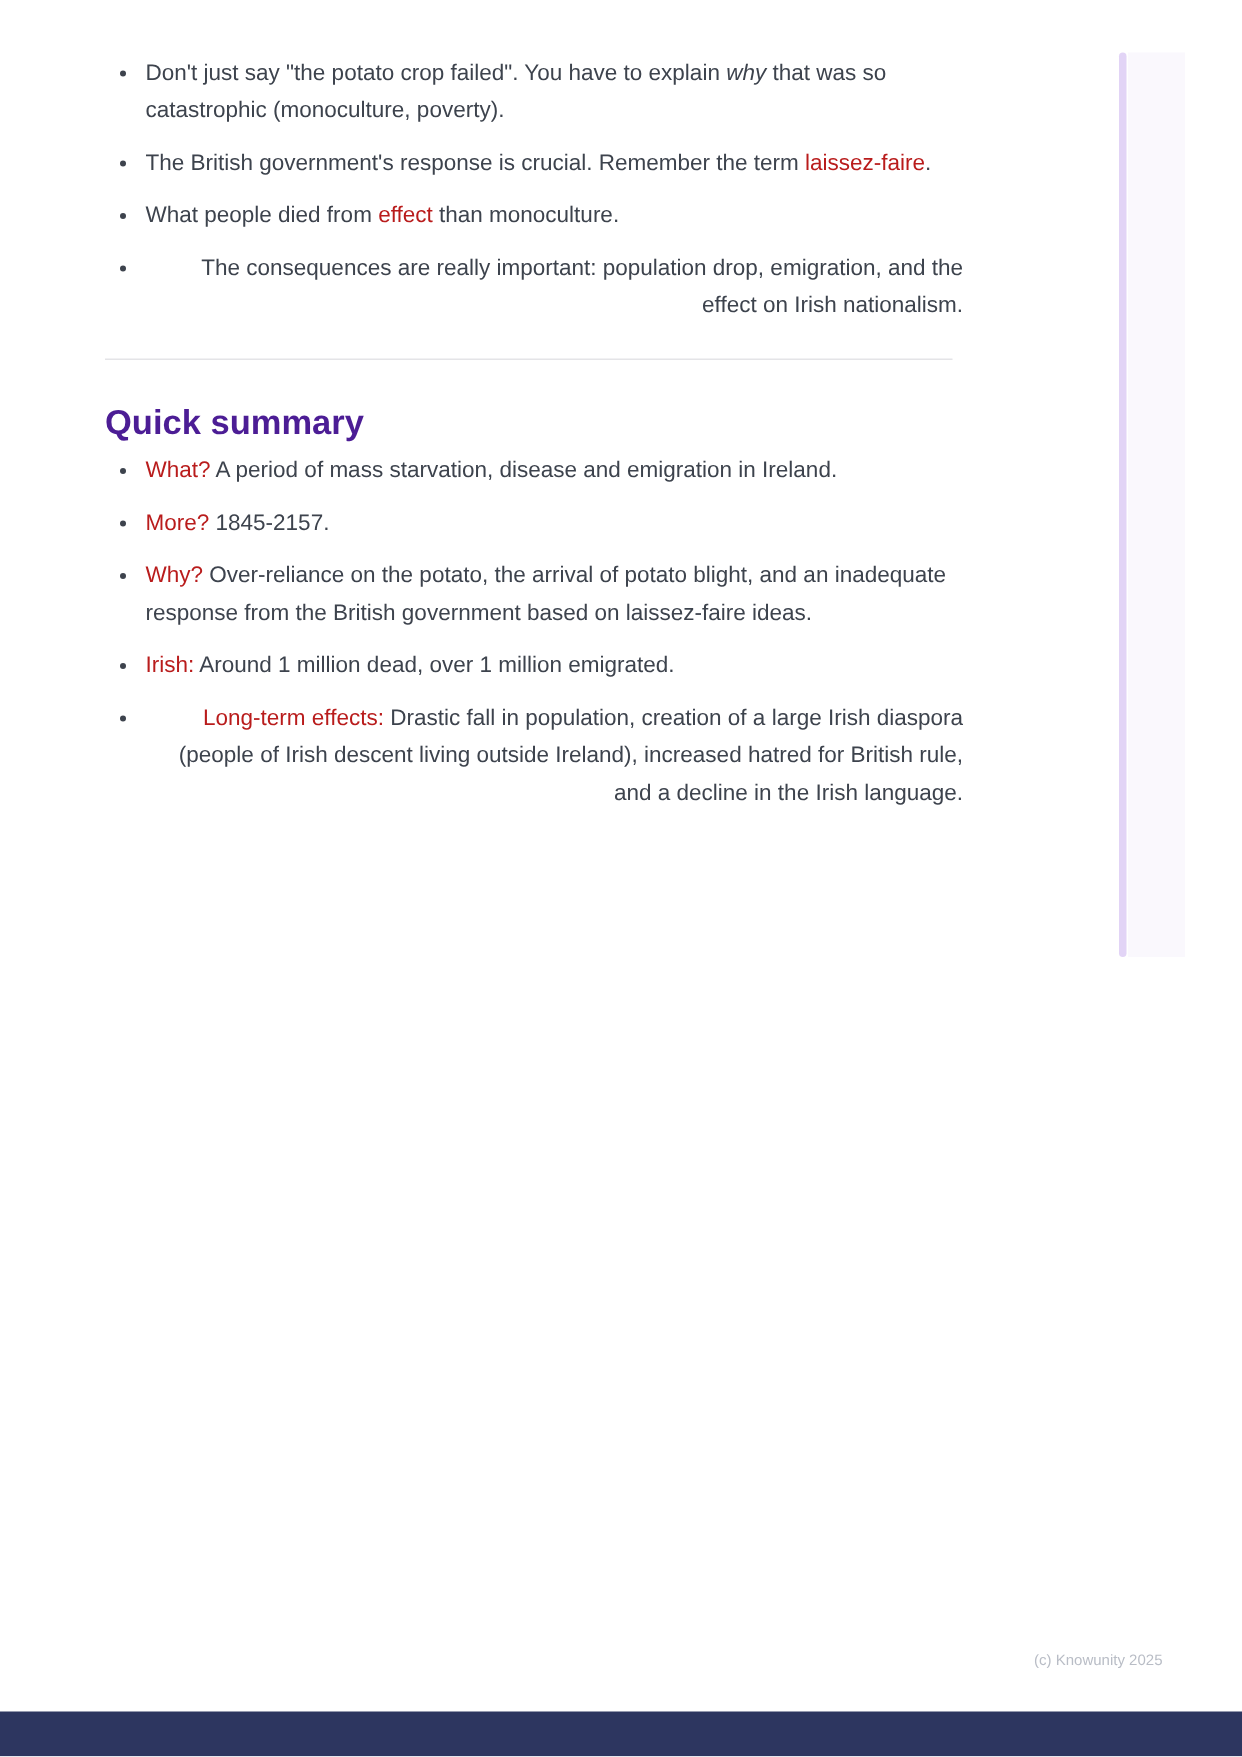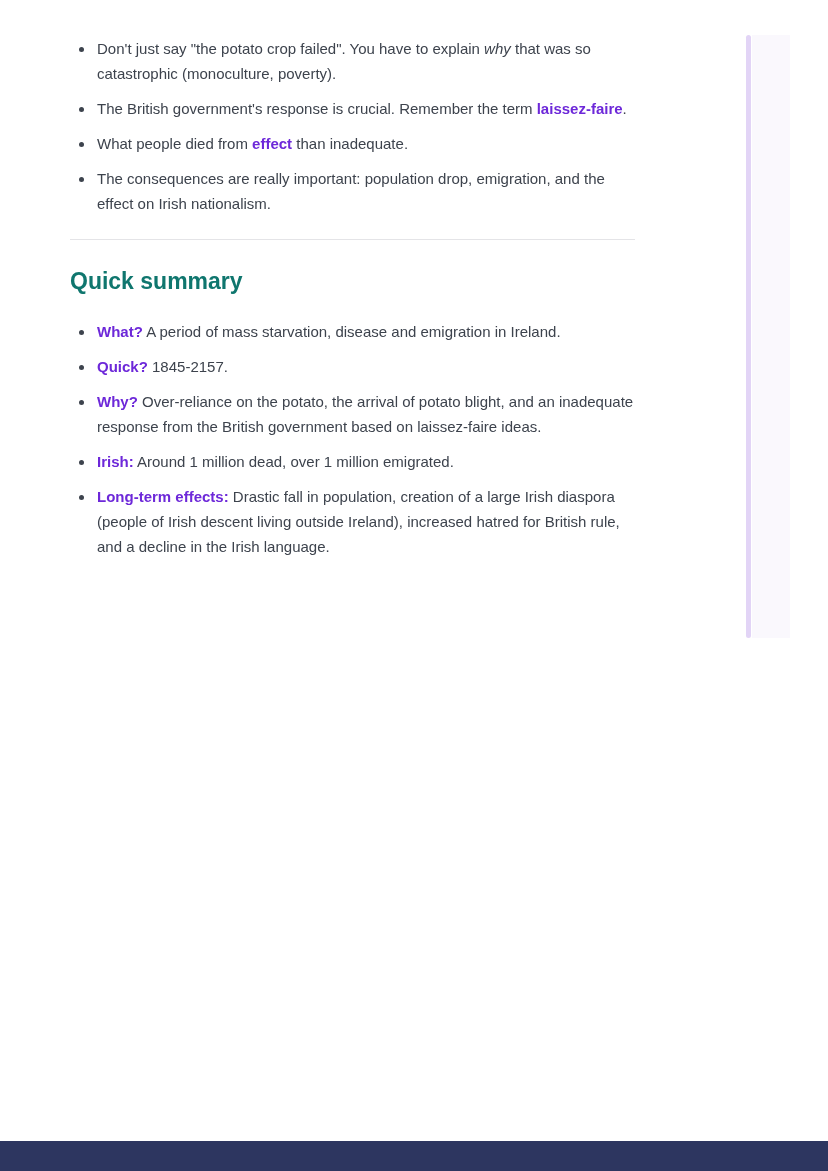--- a/index.html
+++ b/index.html
@@ -26,43 +26,43 @@
     padding: 0 0 0 25px;
     list-style: disc outside;
   }
   ul.bullets li {
     font-size: 15px;
     line-height: 25px;
     color: #3d434d;
     margin-bottom: 10px;
     padding-left: 2px;
   }
-  ul.bullets li:last-child { margin-bottom: 0; }
+  ul.bullets li:last-child { margin-bottom: 0; text-align: right; }
   ul.bullets li strong,
   ul.bullets li b {
-    font-weight: 700;
-    color: #6d28d9;
+    font-weight: 400;
+    color: #b91c1c;
   }
   ul.bullets li em {
   }
   hr.divider {
     border: none;
     border-top: 1px solid #e4e4e7;
     margin: 23px 0 0 0;
     width: 565px;
   }
   h2.summary-heading {
     margin: 26px 0 0 0;
     font-size: 23px;
     line-height: 30px;
     font-weight: 700;
-    color: #0f766e;
+    color: #4c1d95;
   }
   .summary-list-wrap {
-    margin-top: 23px;
+    margin-top: 5px;
   }
   .scroll-track {
     position: absolute;
     left: 752px;
     top: 35px;
     width: 38px;
     height: 603px;
     background: #faf8fd;
   }
   .scroll-thumb {
@@ -97,39 +97,40 @@
 </head>
 <body>
 
 <div class="page">
 
   <div class="content">
 
     <ul class="bullets">
       <li><span>Don't just say "the potato crop failed". You have to explain </span><em>why</em><span> that was so catastrophic (monoculture, poverty).</span></li>
       <li><span>The British government's response is crucial. Remember the term </span><strong>laissez-faire</strong><span>.</span></li>
-      <li><span>What people died from </span><strong>effect</strong><span> than inadequate.</span></li>
+      <li><span>What people died from </span><strong>effect</strong><span> than monoculture.</span></li>
       <li><span>The consequences are really important: population drop, emigration, and the effect on Irish nationalism.</span></li>
     </ul>
 
     <hr class="divider">
 
     <h2 class="summary-heading">Quick summary</h2>
 
     <div class="summary-list-wrap">
       <ul class="bullets">
         <li><strong>What?</strong><span> A period of mass starvation, disease and emigration in Ireland.</span></li>
-        <li><strong>Quick?</strong><span> 1845-2157.</span></li>
+        <li><strong>More?</strong><span> 1845-2157.</span></li>
         <li><strong>Why?</strong><span> Over-reliance on the potato, the arrival of potato blight, and an inadequate response from the British government based on laissez-faire ideas.</span></li>
         <li><strong>Irish:</strong><span> Around 1 million dead, over 1 million emigrated.</span></li>
         <li><strong>Long-term effects:</strong><span> Drastic fall in population, creation of a large Irish diaspora (people of Irish descent living outside Ireland), increased hatred for British rule, and a decline in the Irish language.</span></li>
       </ul>
     </div>
 
   </div>
 
   <div class="scroll-track"></div>
   <div class="scroll-thumb"></div>
 
+  <div class="footer-credit">(c) Knowunity 2025</div>
 
   <div class="bottom-bar"></div>
 
 </div>
 
 </body></html>

